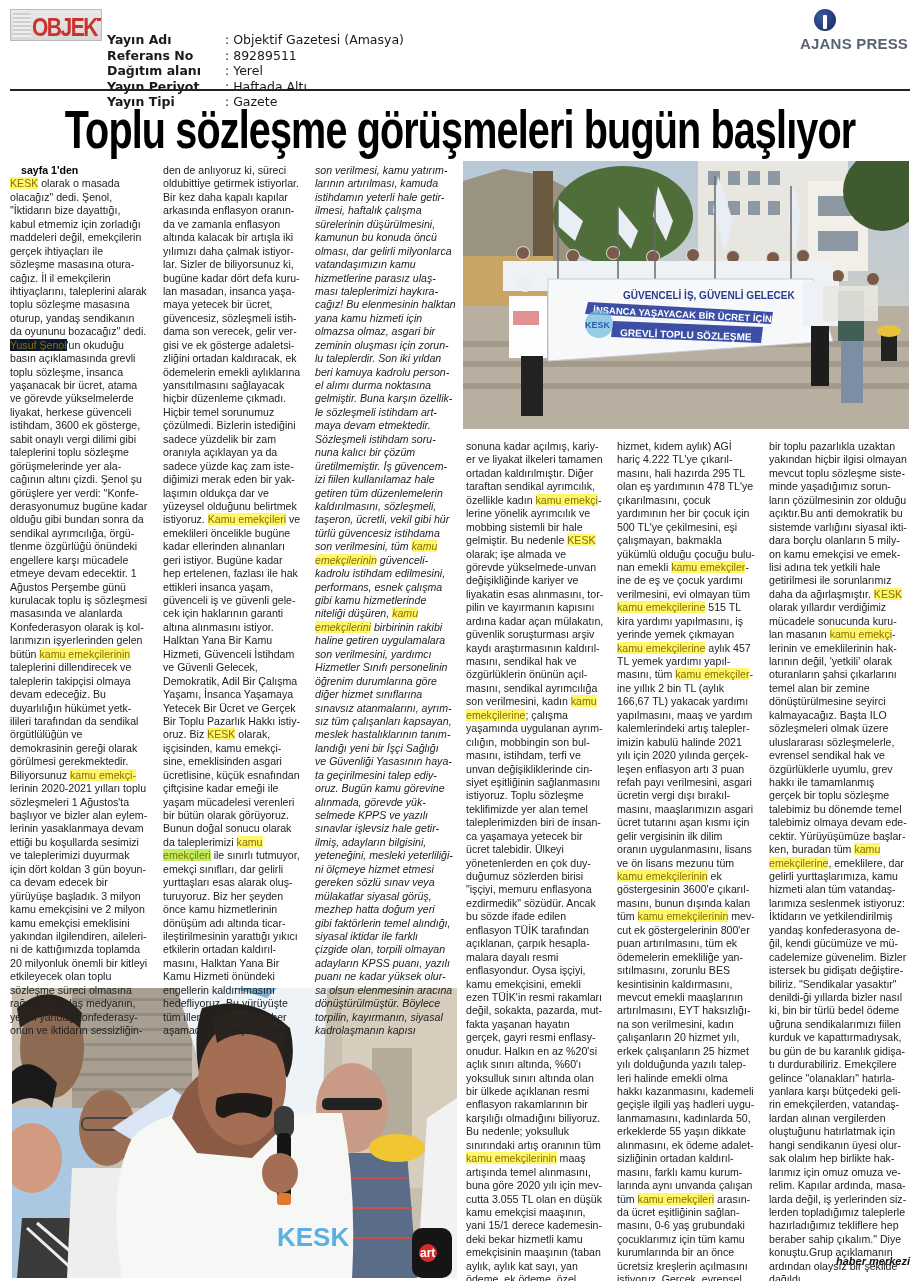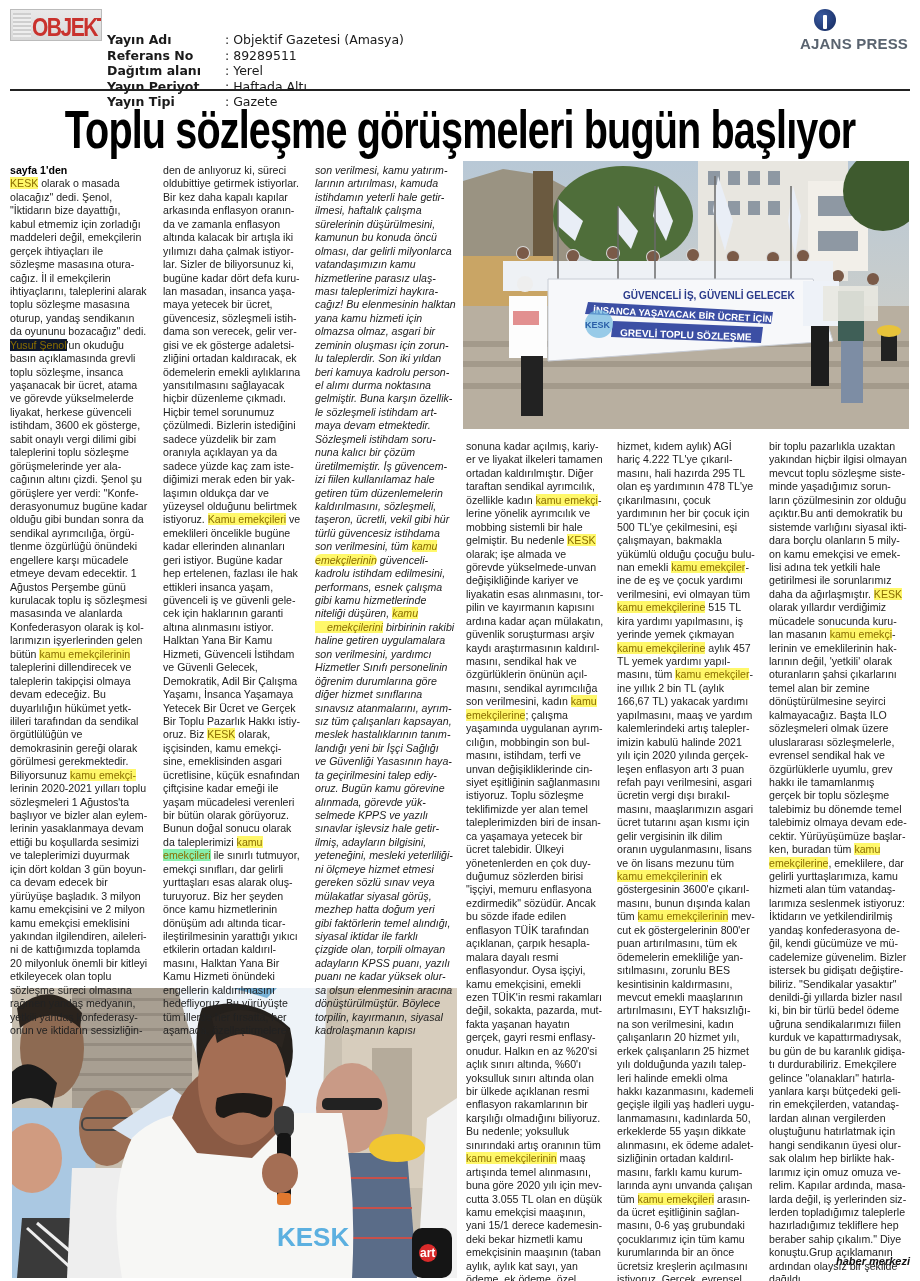--- a/index.html
+++ b/index.html
@@ -17,21 +17,21 @@
   .meta-right .k{width:120px;}
   .ajans{position:absolute;left:800px;top:9px;width:110px;height:40px;}
   .ajans .globe{position:absolute;left:14px;top:0;width:22px;height:22px;border-radius:50%;background:radial-gradient(circle at 35% 35%,#3a5aa0,#13285c);}
   .ajans .globe:after{content:"";position:absolute;left:9px;top:6px;width:4px;height:14px;background:#fff;border-radius:1px;}
   .ajans .txt{position:absolute;left:0;top:26px;font-weight:bold;font-size:15px;color:#5a6470;letter-spacing:.2px;}
   .rule{position:absolute;left:10px;width:900px;height:2px;background:#222;}
   .headline{position:absolute;left:0;top:95px;width:920px;text-align:center;font-family:"Liberation Sans",sans-serif;font-weight:bold;font-size:46px;line-height:60px;letter-spacing:-1px;transform:scaleX(0.86) scaleY(1.15);transform-origin:top center;white-space:nowrap;color:#000;}
   .col{position:absolute;font-size:10.6px;line-height:13.45px;white-space:nowrap;color:#222;}
   .col .ln{display:block;height:13.45px;}
   .hl{background:#fff86a;color:#8a6d00;}
-  .kicker{font-weight:bold;color:#000;}
+  .kicker{font-weight:bold;color:#000;margin-left:11px;}
   .photo{position:absolute;overflow:hidden;}
   .signoff{position:absolute;left:836px;top:1255px;font-weight:bold;font-style:italic;font-size:11px;color:#111;}
 </style>
 </head>
 <body>
 
 <div class="hdr">
   <div class="logo">
     <div class="paper"></div>
     <div class="word">OBJEKTİF</div>
@@ -338,21 +338,21 @@
       <span class="ln"><span>Bir Toplu Pazarlık Hakkı istiy-</span></span>
       <span class="ln"><span>oruz. Biz </span><span class="hl" style="background: rgb(255, 248, 106);">KESK</span><span> olarak,</span></span>
       <span class="ln"><span>işçisinden,  kamu emekçi-</span></span>
       <span class="ln"><span>sine,  emeklisinden asgari</span></span>
       <span class="ln"><span>ücretlisine, küçük esnafından</span></span>
       <span class="ln"><span>çiftçisine kadar emeği ile</span></span>
       <span class="ln"><span>yaşam mücadelesi verenleri</span></span>
       <span class="ln"><span>bir bütün olarak görüyoruz.</span></span>
       <span class="ln"><span>Bunun doğal sonucu olarak</span></span>
       <span class="ln"><span>da taleplerimizi </span><span class="hl" style="background: rgb(255, 248, 106);">kamu</span></span>
-      <span class="ln"><span class="hl" style="background: #86efac;">emekçileri</span><span> ile sınırlı tutmuyor,</span></span>
+      <span class="ln"><span class="hl" style="background: #bef264;">emekçileri</span><span> ile sınırlı tutmuyor,</span></span>
       <span class="ln"><span>emekçi sınıfları,  dar gelirli</span></span>
       <span class="ln"><span>yurttaşları esas alarak oluş-</span></span>
       <span class="ln"><span>turuyoruz. Biz her şeyden</span></span>
       <span class="ln"><span>önce kamu hizmetlerinin</span></span>
       <span class="ln"><span>dönüşüm adı altında ticar-</span></span>
       <span class="ln"><span>ileştirilmesinin yarattığı yıkıcı</span></span>
       <span class="ln"><span>etkilerin ortadan kaldırıl-</span></span>
       <span class="ln"><span>masını, Halktan Yana Bir</span></span>
       <span class="ln"><span>Kamu Hizmeti önündeki</span></span>
       <span class="ln"><span>engellerin kaldırılmasını</span></span>
@@ -390,21 +390,21 @@
       <span class="ln"><span>getiren tüm düzenlemelerin</span></span>
       <span class="ln"><span>kaldırılmasını, sözleşmeli,</span></span>
       <span class="ln"><span>taşeron, ücretli, vekil gibi hür</span></span>
       <span class="ln"><span>türlü güvencesiz istihdama</span></span>
       <span class="ln"><span>son verilmesini, tüm </span><span class="hl" style="background: rgb(255, 248, 106);">kamu</span></span>
       <span class="ln"><span class="hl" style="background: rgb(255, 248, 106); border-radius: 6px;">emekçilerinin</span><span> güvenceli-</span></span>
       <span class="ln"><span>kadrolu istihdam edilmesini,</span></span>
       <span class="ln"><span>performans, esnek çalışma</span></span>
       <span class="ln"><span>gibi kamu hizmetlerinde</span></span>
       <span class="ln"><span>niteliği düşüren, </span><span class="hl" style="background: rgb(255, 248, 106);">kamu</span></span>
-      <span class="ln"><span class="hl" style="background: rgb(255, 248, 106); padding-left: 12px;">emekçilerini</span><span> birbirinin rakibi</span></span>
+      <span class="ln"><span class="hl" style="background: rgb(255, 248, 106);">emekçilerini</span><span> birbirinin rakibi</span></span>
       <span class="ln"><span>haline getiren uygulamalara</span></span>
       <span class="ln"><span>son verilmesini, yardımcı</span></span>
       <span class="ln"><span>Hizmetler Sınıfı personelinin</span></span>
       <span class="ln"><span>öğrenim durumlarına göre</span></span>
       <span class="ln"><span>diğer hizmet sınıflarına</span></span>
       <span class="ln"><span>sınavsız atanmalarını, ayrım-</span></span>
       <span class="ln"><span>sız tüm çalışanları kapsayan,</span></span>
       <span class="ln"><span>meslek hastalıklarının tanım-</span></span>
       <span class="ln"><span>landığı yeni bir İşçi Sağlığı</span></span>
       <span class="ln"><span>ve Güvenliği Yasasının haya-</span></span>

